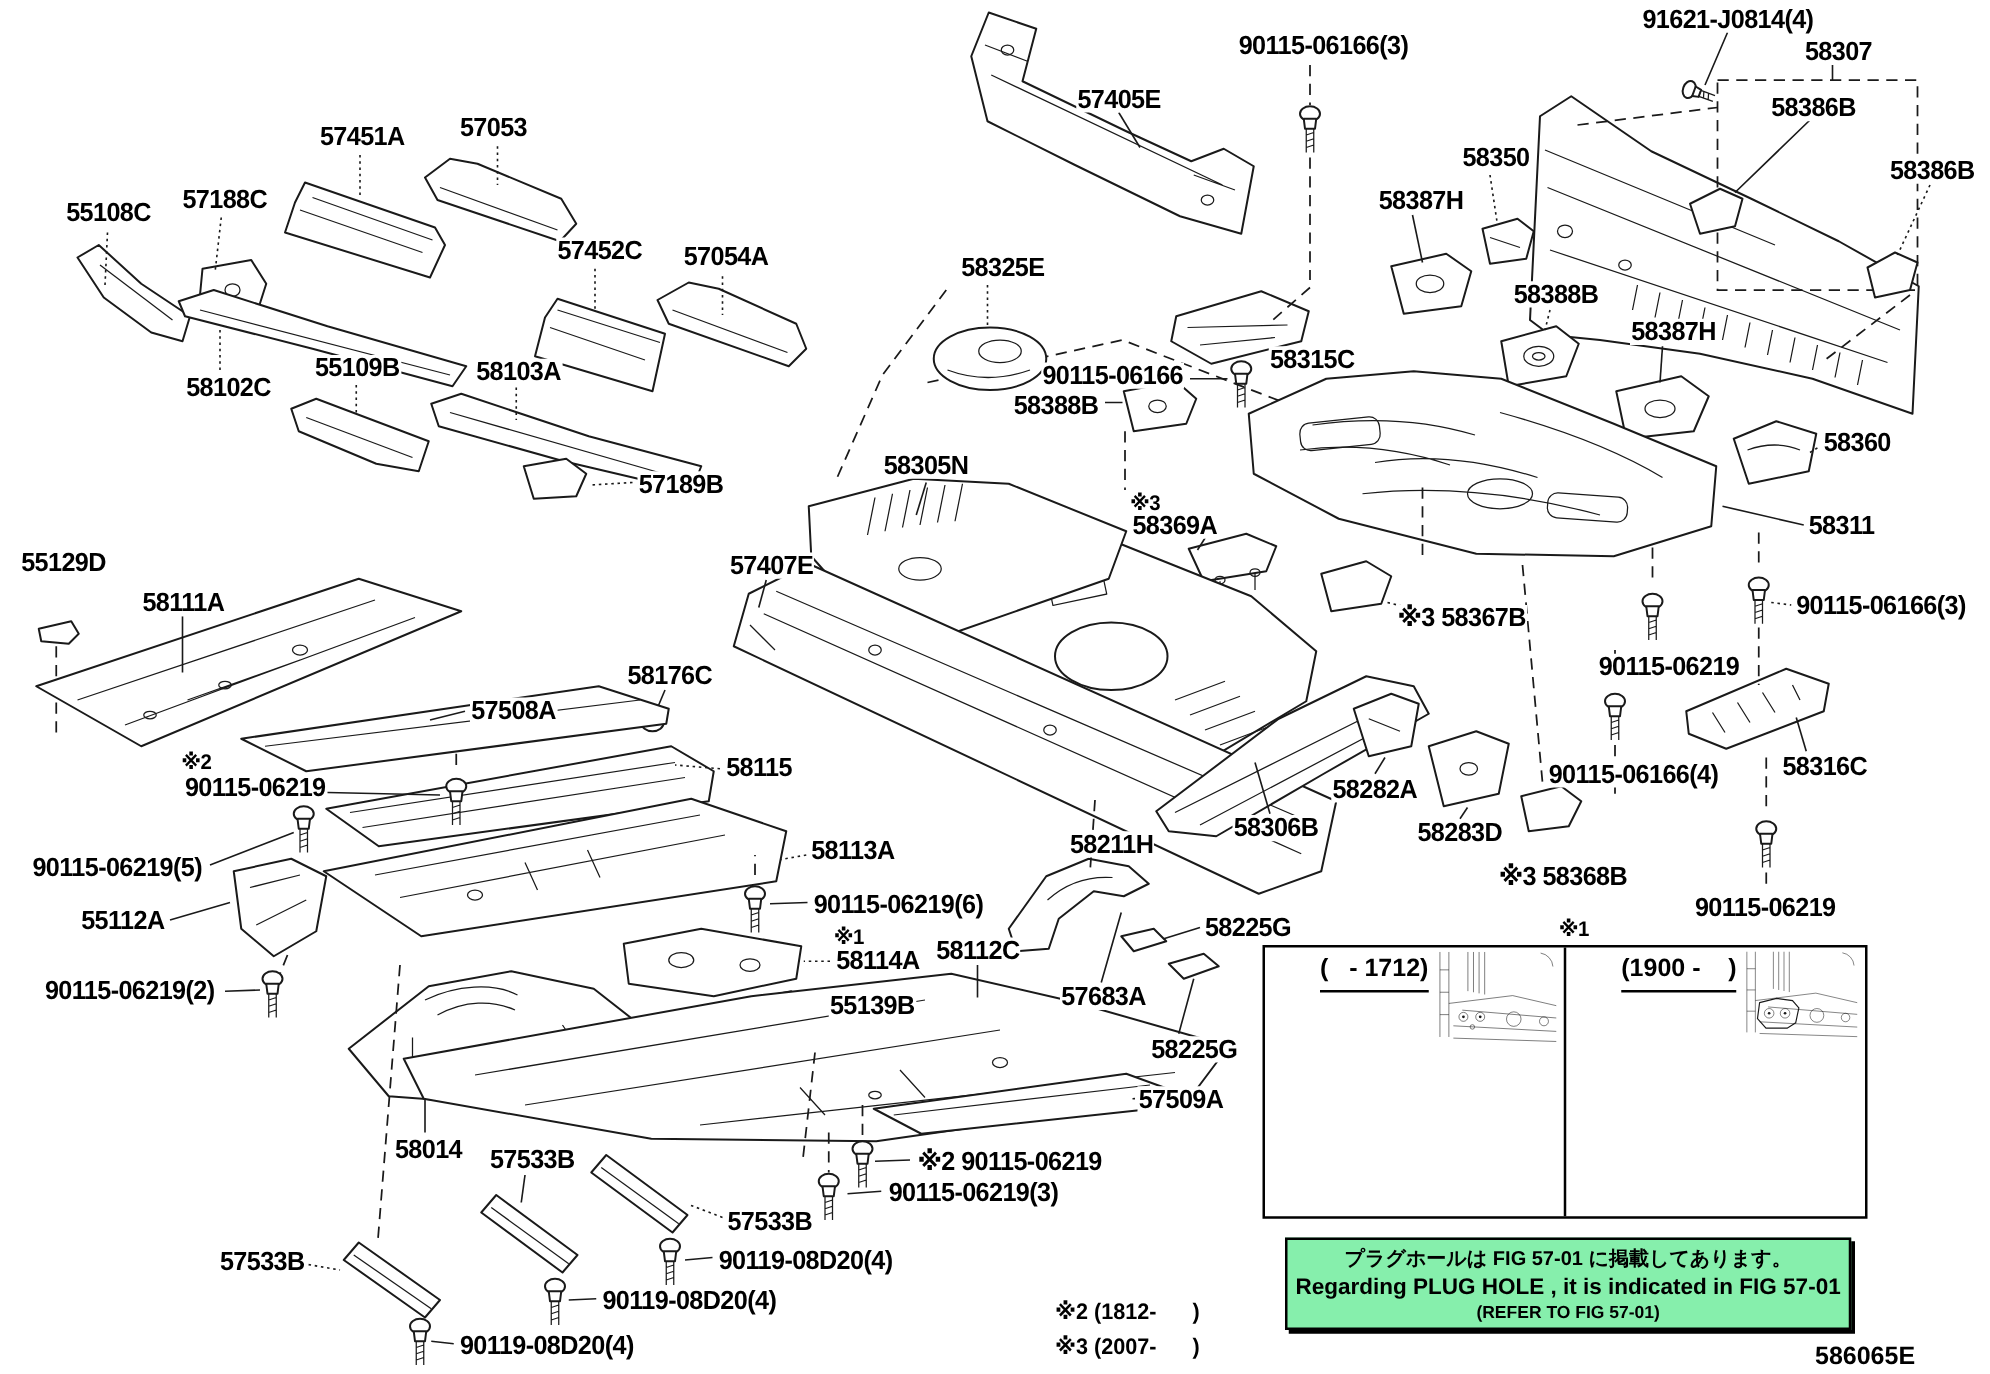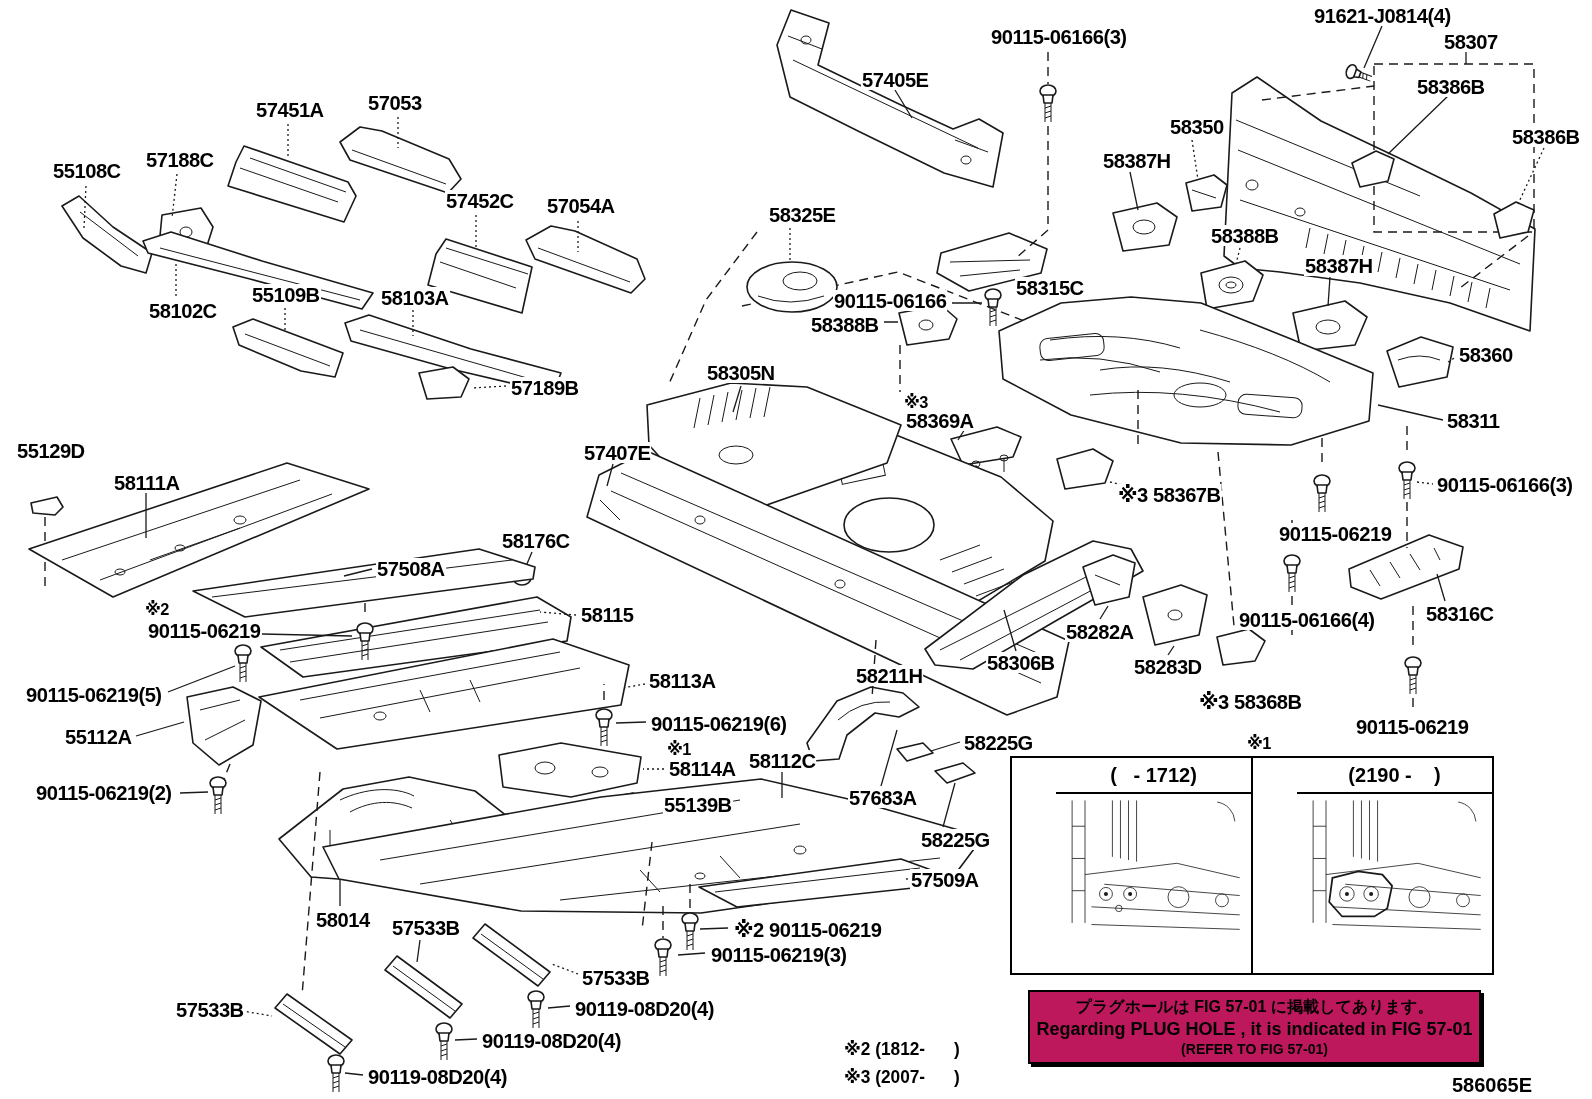--- a/index.html
+++ b/index.html
@@ -11,28 +11,28 @@
   svg .ld{fill:none;stroke:#1a1a1a;stroke-width:1.3;}
   svg .dt{fill:none;stroke:#1a1a1a;stroke-width:1.3;stroke-dasharray:2 3;}
   svg .dd{fill:none;stroke:#1a1a1a;stroke-width:1.4;stroke-dasharray:9 6;}
   .plabel{position:absolute;font-weight:700;font-size:21px;letter-spacing:-0.5px;color:#000;
           white-space:pre;line-height:1;transform:scaleX(.96);transform-origin:left top;
           background:#fff;padding:0 1px;}
   .plabel.small{font-size:17px;}
   .plabel.footnote{font-size:18px;letter-spacing:0;}
   .inset{position:absolute;left:1010px;top:756px;width:484px;height:219px;border:2px solid #000;
          display:flex;background:#fff;box-sizing:border-box;}
-  .inset-col{flex:1;display:flex;flex-direction:column;min-width:0;padding-left:44px;}
+  .inset-col{flex:1;display:flex;min-width:0;padding-left:44px;}
   .inset-col.first{border-right:2px solid #000;}
   .inset-head{height:34px;border-bottom:2px solid #000;display:flex;align-items:center;
               justify-content:center;font-weight:700;font-size:20px;white-space:pre;}
   .inset-body{flex:1;position:relative;}
   .inset-body svg{position:absolute;inset:0;}
   .note{position:absolute;left:1028px;top:990px;width:453px;height:74px;border:2px solid #000;
-        box-shadow:3px 3px 0 0 #000;background:#be185d;display:flex;flex-direction:column;
+        box-shadow:3px 3px 0 0 #000;background:#86efac;display:flex;flex-direction:column;
         align-items:center;justify-content:center;gap:1px;font-weight:700;box-sizing:border-box;}
   .note .jp{font-size:16px;}
   .note .en{font-size:18px;}
   .note .ref{font-size:14px;}
   .figcode{position:absolute;left:1452px;top:1074px;font-size:20px;font-weight:700;letter-spacing:0;}
 </style>
 </head>
 <body>
 
 <div class="stage">
@@ -373,21 +373,21 @@
           <circle class="t" cx="206" cy="132" r="8"></circle>
           <circle class="t" cx="62" cy="124" r="8"></circle>
           <circle class="t" cx="92" cy="124" r="8"></circle>
           <circle cx="62" cy="124" r="2.5" fill="#1a1a1a"></circle>
           <circle cx="92" cy="124" r="2.5" fill="#1a1a1a"></circle>
           <circle class="t" cx="78" cy="142" r="4"></circle>
         </svg>
       </div>
     </div>
     <div class="inset-col">
-      <div class="inset-head">(2190 -    )</div>
+      <div class="inset-head">(1900 -    )</div>
       <div class="inset-body">
         <svg viewBox="0 0 242 180" preserveAspectRatio="none">
           <path class="t" d="M20,8 V160 M36,8 V160 M20,40 H36 M20,80 H36 M20,120 H36"></path>
           <path class="t" d="M70,8 V78 M80,8 V80 M90,8 V82 M100,8 V84"></path>
           <path class="t" d="M36,100 L150,86 L228,104 M60,112 L228,126 M44,140 L228,150 M44,162 L228,168"></path>
           <path class="t" d="M200,10 a26,26 0 0 1 22,24"></path>
           <circle class="t" cx="152" cy="128" r="13"></circle>
           <circle class="t" cx="206" cy="132" r="8"></circle>
           <path fill="none" stroke="#1a1a1a" stroke-width="2.2" d="M44,104 L76,96 L106,100 L118,114 L112,142 L96,152 L56,152 L40,134 Z"></path>
           <circle class="t" cx="62" cy="124" r="9"></circle>

